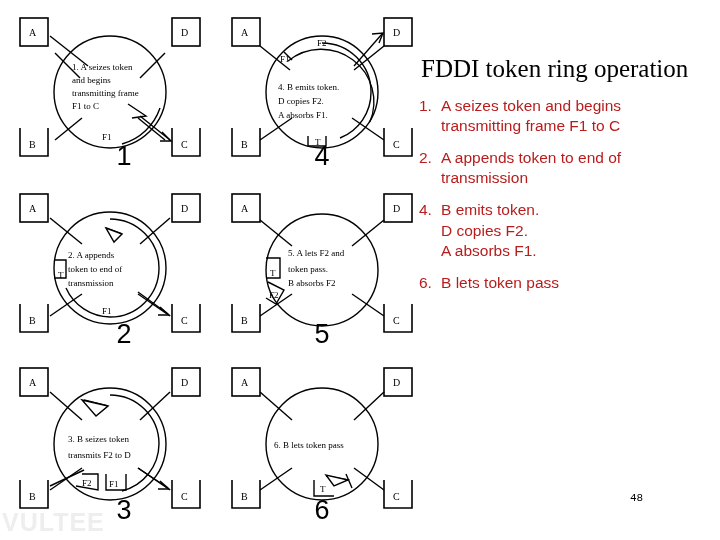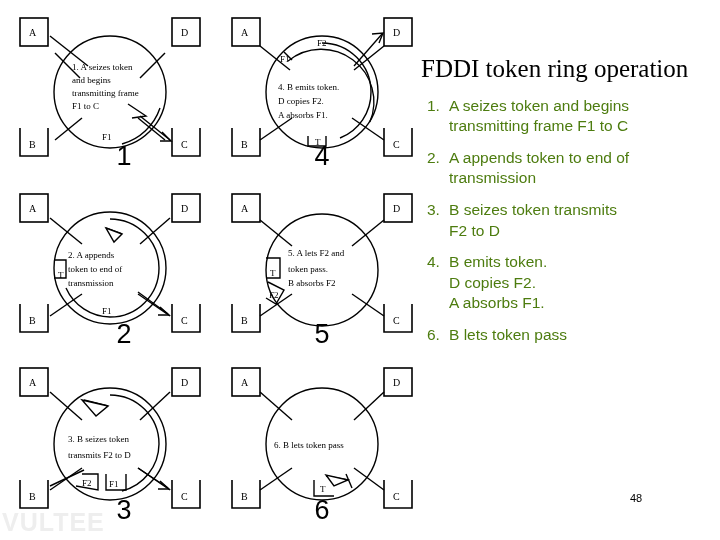--- a/index.html
+++ b/index.html
@@ -25,30 +25,30 @@
   
   #rightcol{position:absolute;left:415px;top:52px;width:300px;}
   #title{
     font-family:"Liberation Serif",serif;
     font-size:25px;line-height:1.34;text-align:left;
     color:#000;margin:0 0 10px 0;padding:0 6px;
   }
   .step{
     font-family:"Liberation Sans",sans-serif;
     font-size:15.5px;line-height:1.33;
-    margin:0 0 11px 12px;
+    margin:0 0 11px 4px;
     padding-left:22px;
     text-indent:-22px;
-    color:#4d7c0f;
+    color:#b91c1c;
     white-space:pre-line;
   }
   .step .nm{display:inline-block;width:22px;text-indent:0;}
   #pagenum{
     position:absolute;left:630px;top:492px;
-    font-family:Liberation Sans, sans-serif;font-size:11px;color:#000;
+    font-family:Liberation Mono, monospace;font-size:11px;color:#000;
   }
   #watermark{
     position:absolute;left:2px;top:508px;width:120px;height:35px;
     font-family:"Liberation Sans",sans-serif;font-size:25px;font-weight:bold;
     color:#eeeeee;letter-spacing:1px;overflow:hidden;
   }
 </style>
 </head>
 <body>
 
@@ -287,22 +287,20 @@
     <div class="bignum">6</div>
   </div>
 
   <div id="rightcol">
     <div id="title">FDDI token ring operation</div>
 
     <div class="step"><span class="nm">1.</span><span>A seizes token and begins
 transmitting frame F1 to C</span></div>
     <div class="step"><span class="nm">2.</span><span>A appends token to end of
 transmission</span></div>
-    <div class="step"><span class="nm">3.</span><span>B seizes token transmits
-F2 to D</span></div>
     <div class="step"><span class="nm">4.</span><span>B emits token.
 D copies F2.
 A absorbs F1.</span></div>
     <div class="step"><span class="nm">6.</span><span>B lets token pass</span></div>
   </div>
 
   <div id="pagenum">48</div>
   <div id="watermark">VULTEE</div>
 
 </div>

